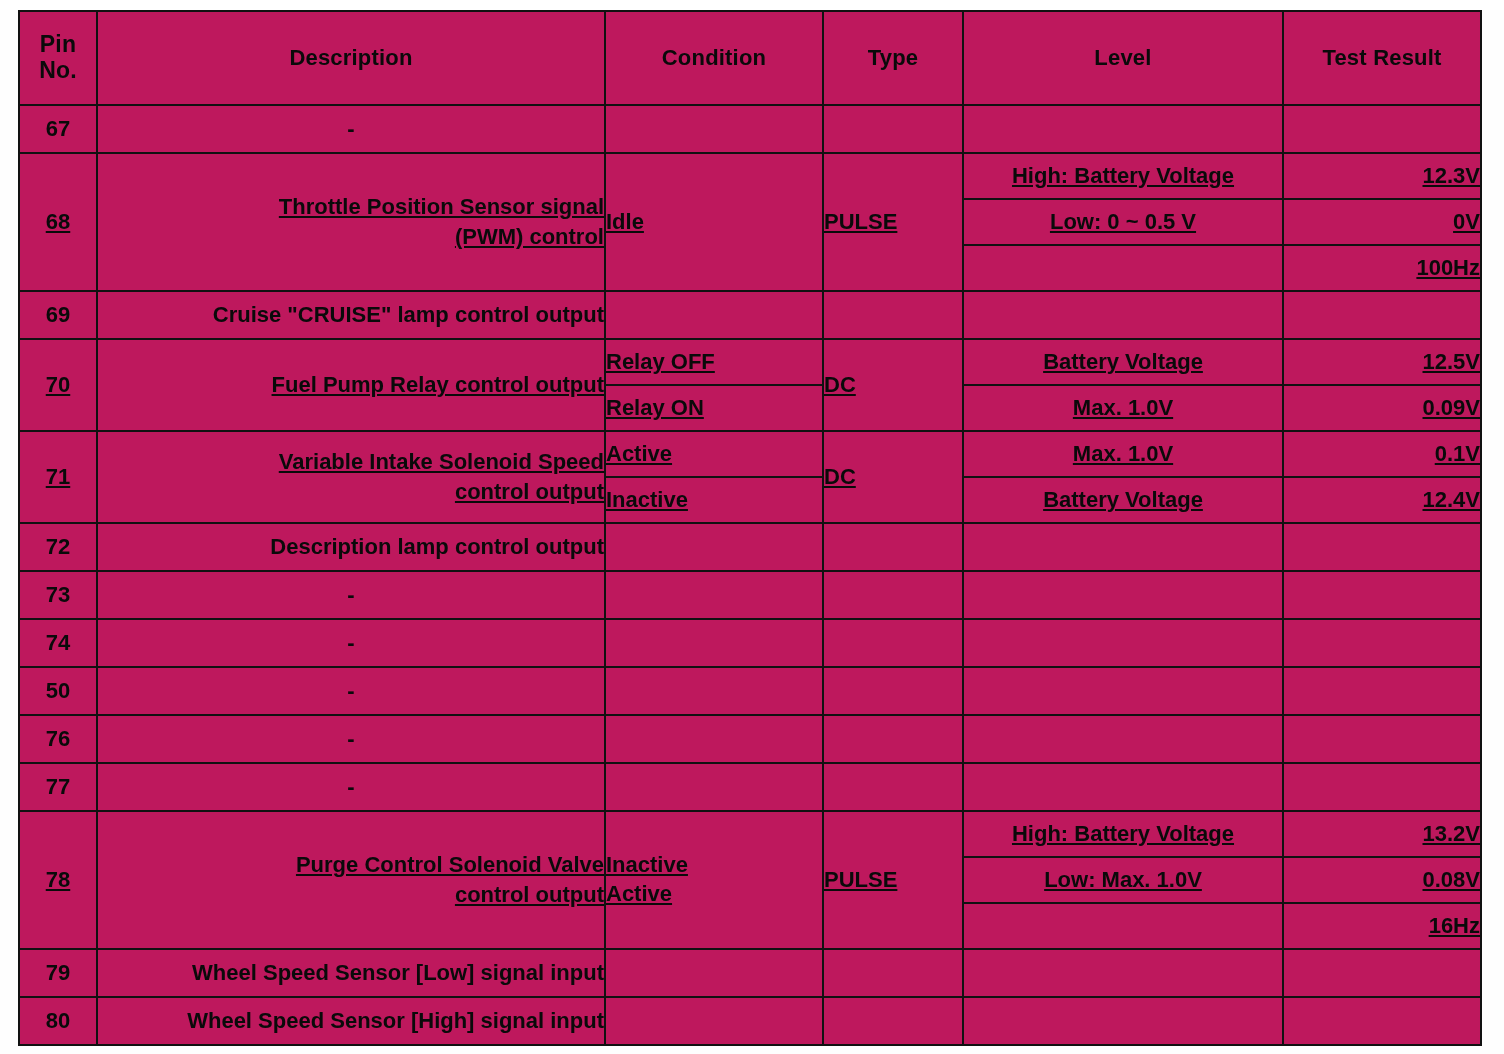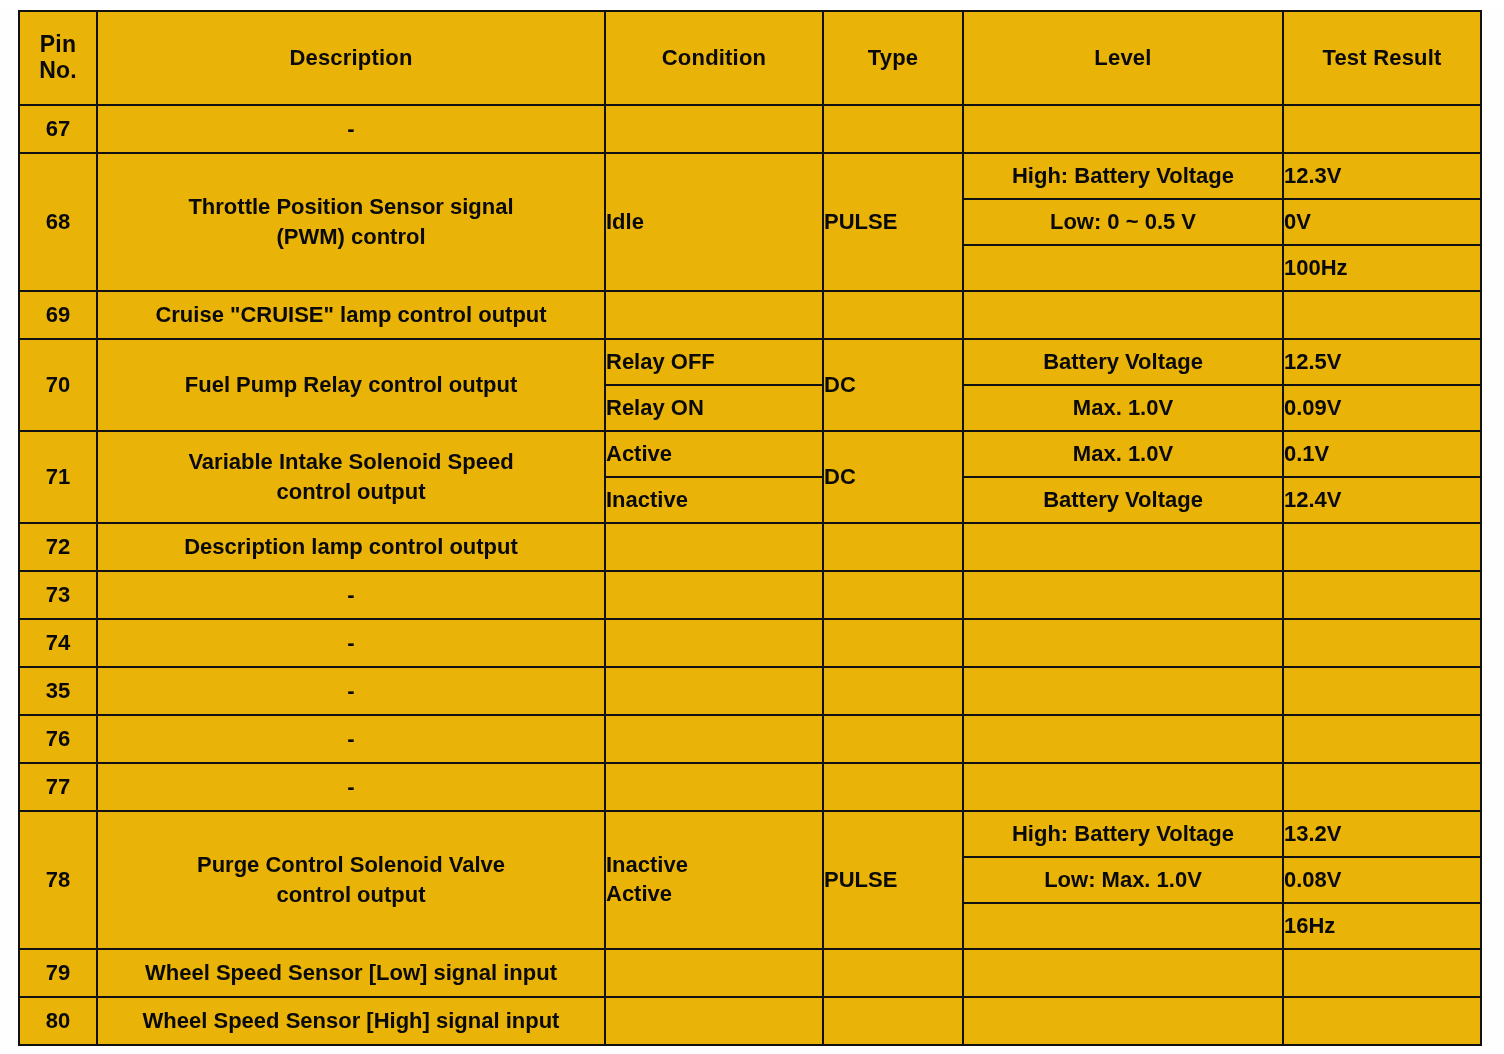--- a/index.html
+++ b/index.html
@@ -19,21 +19,21 @@
     width: 1504px;
     height: 1054px;
     background: #fefefe;
   }
   table.pin-table {
     border-collapse: collapse;
     table-layout: fixed;
     margin-left: 18px;
     margin-top: 10px;
     width: 1462px;
-    background: #eab308;
+    background: #be185d;
   }
   table.pin-table td, table.pin-table th {
     border: 2px solid #111111;
     padding: 0;
     vertical-align: middle;
     font-size: 22px;
     font-weight: bold;
     color: #0a0a0a;
   }
   
@@ -55,21 +55,21 @@
     line-height: 1.12;
     font-size: 23px;
   }
 
   td.pin-cell {
     text-align: center;
     font-size: 24px;
     font-weight: bold;
   }
   td.desc-cell {
-    text-align: center;
+    text-align: right;
     padding-left: 14px;
     font-size: 23px;
     font-weight: bold;
     line-height: 1.35;
   }
   td.desc-dash {
     text-align: center;
     font-size: 23px;
     font-weight: bold;
   }
@@ -78,27 +78,27 @@
     font-size: 23px;
     font-weight: bold;
   }
   td.level-cell {
     text-align: center;
     font-size: 22px;
     font-weight: bold;
     padding: 0 6px;
   }
   td.result-cell {
-    text-align: left;
+    text-align: right;
     font-size: 23px;
     font-weight: bold;
     border-radius: 20px;
   }
   tr.r-short td { height: 46px; }
-  tr.r-sub td { height: 44px; }
+  tr.r-sub td { height: 44px; text-decoration: underline; }
   .two-line { line-height: 1.3; }
   .nowrap { white-space: nowrap; }
 </style>
 </head>
 <body>
 
 <div id="sheet">
 
   <table class="pin-table">
     <colgroup>
@@ -216,21 +216,21 @@
       <tr class="r-short">
         <td class="pin-cell">74</td>
         <td class="desc-dash">-</td>
         <td class="cond-cell"></td>
         <td class="type-cell"></td>
         <td class="level-cell"></td>
         <td class="result-cell"></td>
       </tr>
 
       <tr class="r-short">
-        <td class="pin-cell">35</td>
+        <td class="pin-cell">50</td>
         <td class="desc-dash">-</td>
         <td class="cond-cell"></td>
         <td class="type-cell"></td>
         <td class="level-cell"></td>
         <td class="result-cell"></td>
       </tr>
 
       <tr class="r-short">
         <td class="pin-cell">76</td>
         <td class="desc-dash">-</td>

